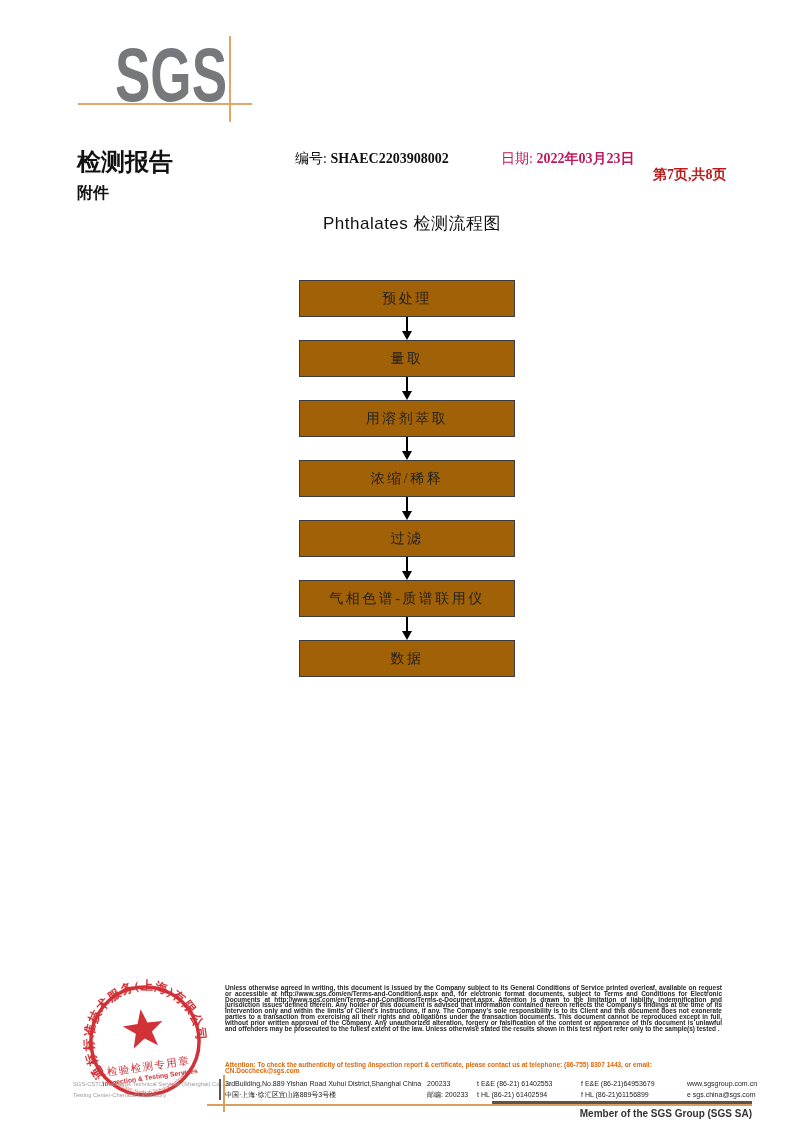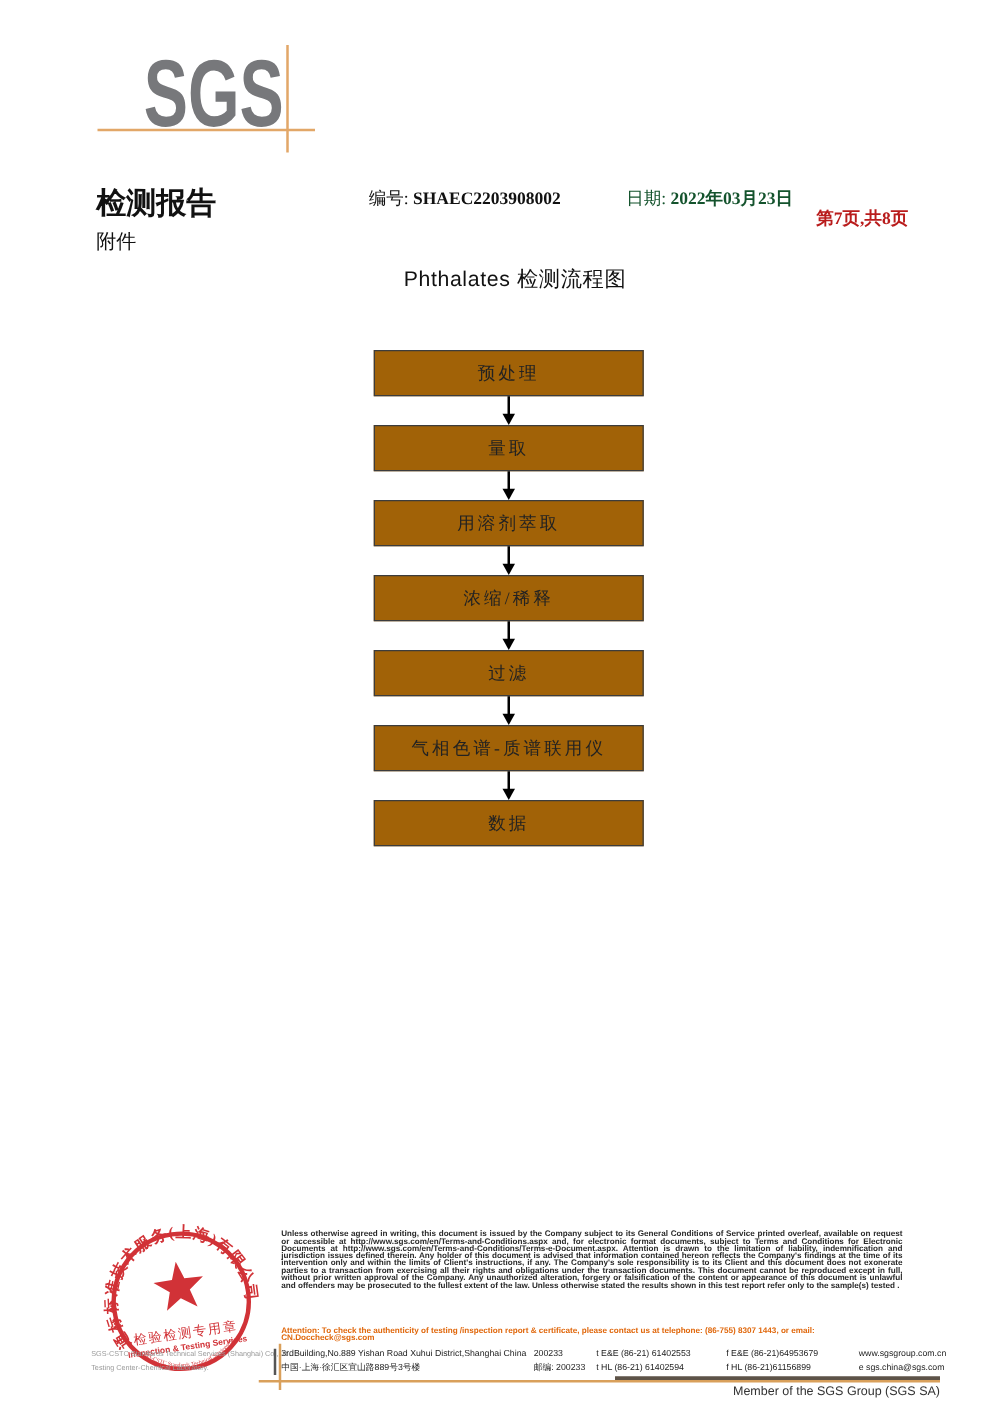--- a/index.html
+++ b/index.html
@@ -9,24 +9,24 @@
     font-family:"Liberation Serif","DejaVu Serif",serif; overflow:hidden;margin-left:12px;
   }
   
   #logo-wrap { position:absolute; left:100px; top:38px; width:140px; height:70px; }
   #logo-svg text { fill:#77787b; font-family:"Liberation Sans","DejaVu Sans",sans-serif; font-weight:bold; }
   .logo-hline { position:absolute; left:66px; top:103px; width:174px; height:2px; background:#e2a768; }
   .logo-vline { position:absolute; left:217px; top:36px; width:2px; height:86px; background:#e2a768; }
   
   .hdr-title { position:absolute; left:65px; top:146px; font-size:24px; font-weight:bold; color:#111; }
   .hdr-no    { position:absolute; left:283px; top:150px; font-size:14px; color:#111; }
-  .hdr-date  { position:absolute; left:489px; top:150px; font-size:14px; color:#14532d; }
+  .hdr-date  { position:absolute; left:489px; top:150px; font-size:14px; color:#be185d; }
   .hdr-page  { position:absolute; left:641px; top:166px; font-size:14px; color:#b91c1c; }
   .hdr-no b, .hdr-date b, .hdr-page b { font-family:Liberation Serif, serif; font-weight:600; }
-  .hdr-attach{ position:absolute; left:65px; top:183px; font-size:16px; font-weight:normal; color:#111; }
+  .hdr-attach{ position:absolute; left:65px; top:183px; font-size:16px; font-weight:bold; color:#111; }
   
   .fc-title { position:absolute; left:0; top:212px; width:800px; text-align:center;
               font-family:"Liberation Sans","DejaVu Sans",sans-serif;
               font-size:17px; font-weight:normal; color:#111; letter-spacing:.5px; }
   .fc-box { position:absolute; left:287px; width:216px; height:37px; border:1.4px solid #3c3c3c;
             display:flex; align-items:center; justify-content:center;
             font-size:14px; letter-spacing:2.5px; color:#222; background:#a16207; }
   .fc-arrow { position:absolute; left:389px; width:12px; height:23px; }
   .fc-arrow .shaft { position:absolute; left:5px; top:0; width:2.2px; height:15px; background:#000; }
   .fc-arrow .head  { position:absolute; left:1px; top:14px; width:0; height:0;
@@ -50,21 +50,21 @@
                 font-family:"Liberation Sans","DejaVu Sans",sans-serif;
                 font-size:7px; color:#222; }
   .addr-row { display:grid; grid-template-columns:200px 48px 102px 104px auto;
               column-gap:2px; line-height:11px; white-space:nowrap; }
   .addr-divider { position:absolute; left:207px; top:1079px; width:1.5px; height:21px; background:#555; }
   .rule-dark   { position:absolute; left:480px; top:1101px; width:260px; height:2.5px; background:#5d5348; }
   .rule-orange { position:absolute; left:195px; top:1103.5px; width:545px; height:2px; background:#d9a05b; }
   .rule-vert   { position:absolute; left:211px; top:1075px; width:2px; height:37px; background:#d9a05b; }
   .member { position:absolute; left:440px; top:1108px; width:300px; text-align:right;
             font-family:"Liberation Sans","DejaVu Sans",sans-serif;
-            font-size:10px; font-weight:400; color:#333; }
+            font-size:10px; font-weight:700; color:#333; }
 </style>
 </head>
 <body>
 
 <div id="page">
 
   <div id="logo-wrap">
     <svg id="logo-svg" width="140" height="70" viewBox="0 0 140 70">
       <text x="3" y="63" font-size="76" textLength="112" lengthAdjust="spacingAndGlyphs">SGS</text>
     </svg>

